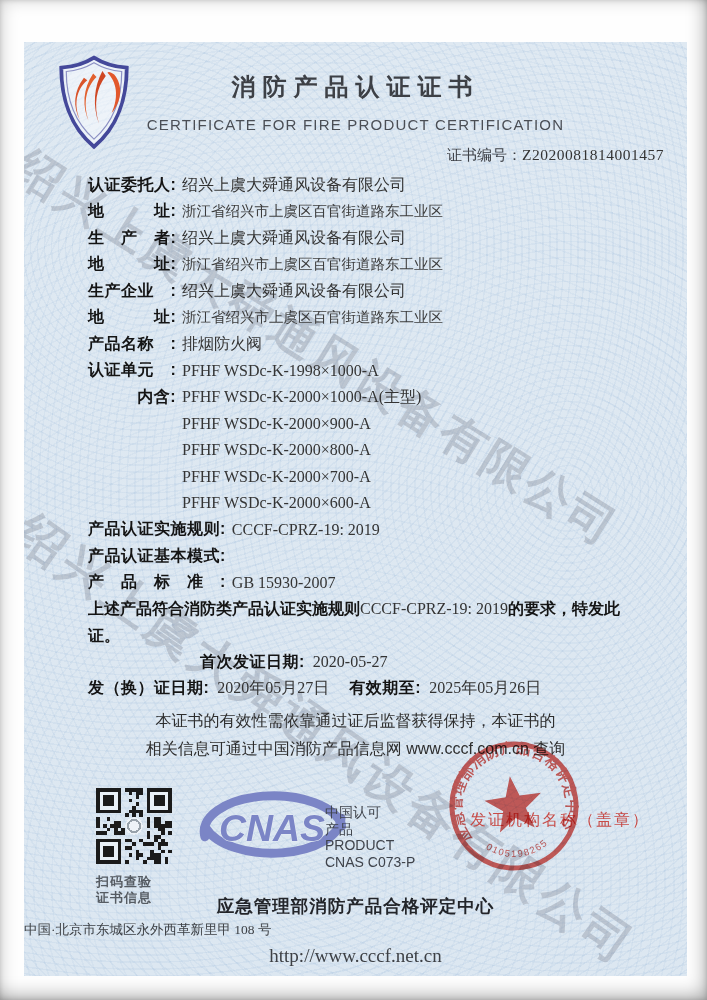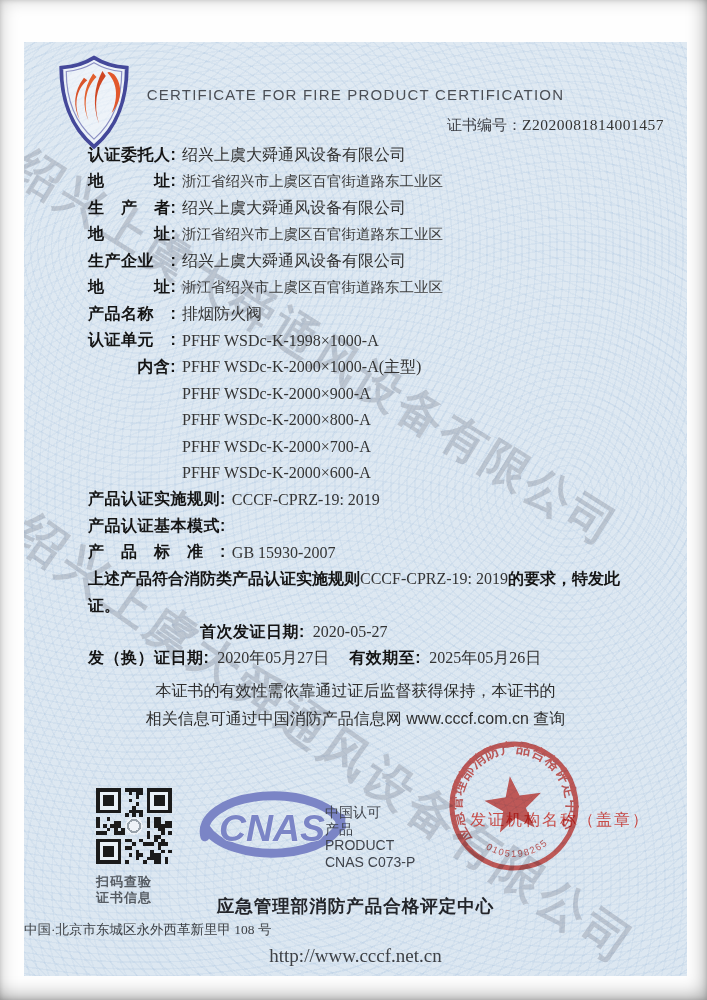--- a/index.html
+++ b/index.html
@@ -99,20 +99,21 @@
     <svg class="logo" width="84" height="98" viewBox="0 0 100 116">
       <path d="M50,4 C61,11 74,15 89,16 C89,50 79,86 50,110 C21,86 11,50 11,16 C26,15 39,11 50,4 Z" fill="rgba(250,252,255,.55)" stroke="#44489a" stroke-width="4.5"></path>
       <path d="M50,10 C60,16 71,19.5 83,20.5 C83,50 74,80 50,101 C26,80 17,50 17,20.5 C29,19.5 40,16 50,10 Z" fill="none" stroke="#8c90c4" stroke-width="1.4"></path>
       <path d="M38,28 C26,44 24,62 34,80 C25,60 29,42 42,31 Z" fill="#d9532a"></path>
       <path d="M49,23 C37,41 35,62 45,83 C36,60 40,40 53,27 Z" fill="#e2602f"></path>
       <path d="M60,20 C50,38 48,62 56,83 C49,60 53,40 64,26 Z" fill="#cf4724"></path>
       <path d="M66,22 C77,33 80,50 71,70 C83,56 85,37 74,24 C70,21 67,20 66,22 Z" fill="#e2572b"></path>
     </svg>
 
     <div class="header layer">
+      <h1 class="title">消防产品认证证书</h1>
       <div class="subtitle">CERTIFICATE FOR FIRE PRODUCT CERTIFICATION</div>
       <div class="cert-no">
         <span>证书编号：</span><span class="serif num">Z2020081814001457</span>
       </div>
     </div>
 
     <div class="fields layer">
       <div class="frow">
           <span class="flabel">认证委托人:</span>
           <span class="fvalue">绍兴上虞大舜通风设备有限公司</span>

